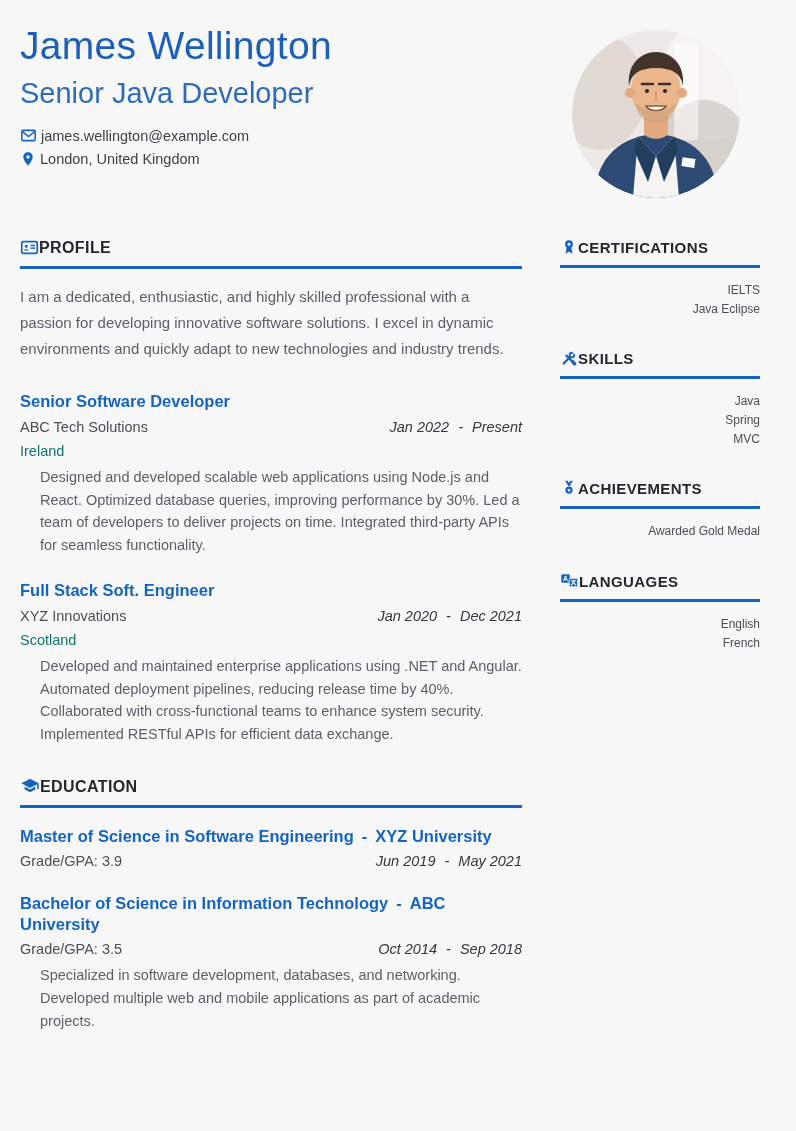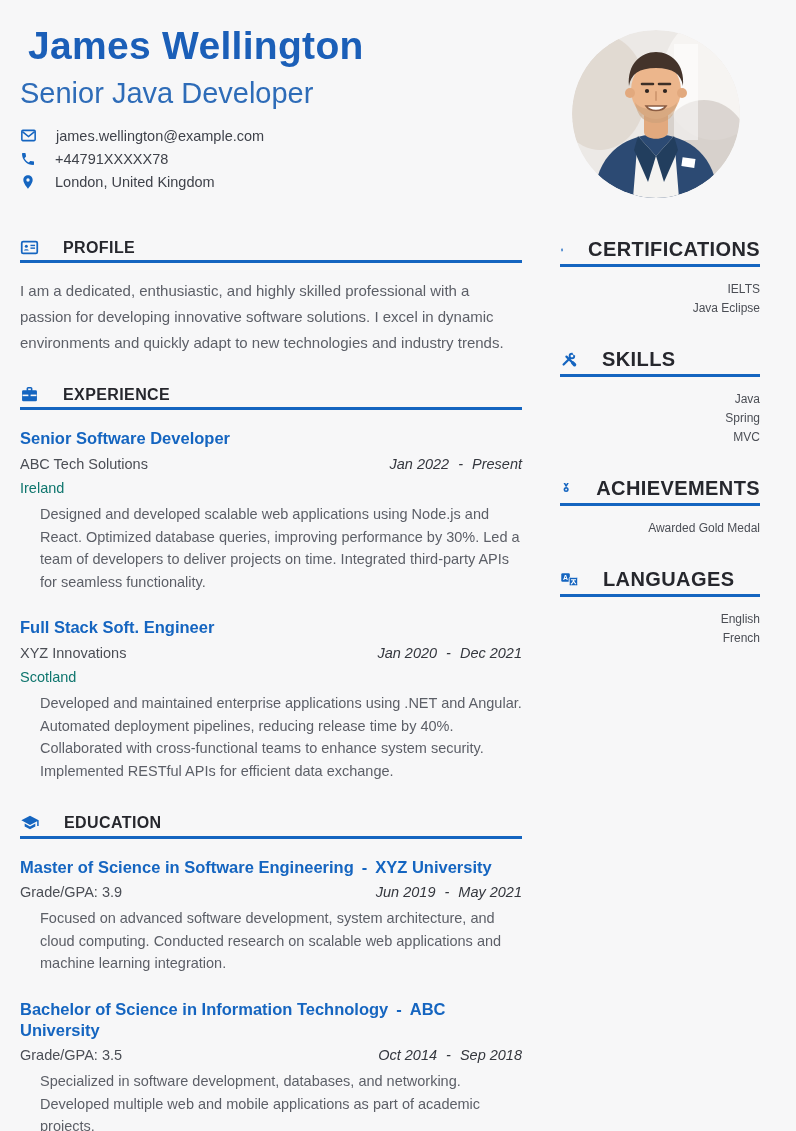--- a/index.html
+++ b/index.html
@@ -7,34 +7,34 @@
   body {
     width: 796px; height: 1131px;
     background: #f7f7f8;
     font-family: "Liberation Sans", sans-serif;
     overflow: hidden;
     position: relative;
   }
   
   .header { display: flex; justify-content: space-between; padding: 20px 56px 0 20px; }
   .h-left { flex: 1; }
-  h1.name { margin: 4px 8px 0; font-size: 39px; font-weight: 700; color: #1b5fb8; letter-spacing: .3px; }
+  h1.name { margin: 4px 0 0; font-size: 39px; font-weight: 400; color: #1b5fb8; letter-spacing: .3px; }
   .job-title { margin-top: 9px; font-size: 29px; font-weight: 400; color: #2e6cb8; }
   .contacts { margin-top: 17px; display: flex; flex-direction: column; gap: 7px; }
-  .contact { display: flex; align-items: flex-end; gap: 19px; font-size: 14.5px; color: #3f424a; }
+  .contact { display: flex; align-items: flex-end; gap: 4px; font-size: 14.5px; color: #3f424a; }
   .contact svg { flex: 0 0 auto; }
   .photo-wrap { width: 168px; height: 168px; border-radius: 50%; overflow: hidden; margin-top: 10px; flex: 0 0 auto; }
   
   .main { display: flex; padding: 0 36px 0 20px; margin-top: 40px; }
   .col-left { width: 502px; }
   .col-right { width: 200px; margin-left: 38px; }
   
-  .sec-head { display: flex; align-items: center; gap: 24px; padding-bottom: 3px; border-bottom: 3px solid #1565c0; }
+  .sec-head { display: flex; align-items: flex-end; gap: 0; padding-bottom: 9px; border-bottom: 3px solid #1565c0; }
   .sec-head h2 { margin: 0; font-size: 16px; font-weight: 800; color: #26272d; letter-spacing: .4px; }
-  .col-right .sec-head h2 { font-size: 20px; }
+  .col-right .sec-head h2 { font-size: 15px; }
   .section { margin-bottom: 30px; }
   
   .profile-text { margin: 15px 0 8px; font-size: 15px; line-height: 1.72; color: #5c5f67; }
   
   .entry { margin-top: 18px; }
   .entry h3 { margin: 0 0 7px; font-size: 16.5px; font-weight: 800; color: #1565c0; line-height: 1.25; }
   .meta-row { display: flex; justify-content: space-between; align-items: baseline; font-size: 14.5px; color: #4b4e55; }
   .dates { font-style: italic; color: #34373e; white-space: nowrap; }
   .dates .dsh { margin: 0 9px; }
   .edu-dash { margin: 0 8px; }
@@ -51,26 +51,20 @@
   <div class="h-left">
     <h1 class="name">James Wellington</h1>
     <div class="job-title">Senior Java Developer</div>
     <div class="contacts">
       <div class="contact">
         <svg width="17" height="17" viewBox="0 0 24 24">
           <rect x="2.6" y="4.8" width="18.8" height="14.4" rx="1.4" fill="none" stroke="#1565c0" stroke-width="2.2"></rect>
           <path d="M3.4 6.4 12 13.4 20.6 6.4" fill="none" stroke="#1565c0" stroke-width="2.2"></path>
         </svg>
         <span>james.wellington@example.com</span>
-      </div>
-      <div class="contact">
-        <svg width="16" height="16" viewBox="0 0 24 24">
-          <path fill="#1565c0" d="M6.62 10.79c1.44 2.83 3.76 5.14 6.59 6.59l2.2-2.2c.27-.27.67-.36 1.02-.24 1.12.37 2.33.57 3.57.57.55 0 1 .45 1 1V20c0 .55-.45 1-1 1-9.39 0-17-7.61-17-17 0-.55.45-1 1-1h3.5c.55 0 1 .45 1 1 0 1.25.2 2.45.57 3.57.11.35.03.74-.25 1.02l-2.2 2.2z"></path>
-        </svg>
-        <span>+44791XXXXX78</span>
       </div>
       <div class="contact">
         <svg width="16" height="16" viewBox="0 0 24 24">
           <path fill="#1565c0" d="M12 2C8.13 2 5 5.13 5 9c0 5.25 7 13 7 13s7-7.75 7-13c0-3.87-3.13-7-7-7zm0 9.5a2.5 2.5 0 1 1 0-5 2.5 2.5 0 0 1 0 5z"></path>
         </svg>
         <span>London, United Kingdom</span>
       </div>
     </div>
   </div>
   <div class="photo-wrap">
@@ -119,29 +113,20 @@
           <path d="M4.9 15.8c.5-2.3 5.7-2.3 6.2 0z" fill="#1565c0"></path>
           <line x1="13.2" y1="9.4" x2="19" y2="9.4" stroke="#1565c0" stroke-width="1.8"></line>
           <line x1="13.2" y1="12.8" x2="19" y2="12.8" stroke="#1565c0" stroke-width="1.8"></line>
         </svg>
         <h2>PROFILE</h2>
       </div>
       <p class="profile-text">I am a dedicated, enthusiastic, and highly skilled professional with a passion for developing innovative software solutions. I excel in dynamic environments and quickly adapt to new technologies and industry trends.</p>
     </div>
 
     <div class="section">
-      <div class="sec-head">
-        <svg width="19" height="19" viewBox="0 0 24 24">
-          <rect x="9.3" y="3.4" width="5.4" height="4.4" rx="1" fill="none" stroke="#1565c0" stroke-width="2"></rect>
-          <rect x="2.6" y="6.6" width="18.8" height="14" rx="1.6" fill="#1565c0"></rect>
-          <rect x="3.2" y="12.1" width="17.6" height="2" fill="#f7f7f8"></rect>
-          <rect x="10.6" y="11" width="2.8" height="4.2" rx="0.6" fill="#1565c0"></rect>
-        </svg>
-        <h2>EXPERIENCE</h2>
-      </div>
 
       <div class="entry">
         <h3>Senior Software Developer</h3>
         <div class="meta-row">
           <span>ABC Tech Solutions</span>
           <span class="dates"><span>Jan 2022</span><span class="dsh">-</span><span>Present</span></span>
         </div>
         <div class="loc">Ireland</div>
         <p class="desc">Designed and developed scalable web applications using Node.js and React. Optimized database queries, improving performance by 30%. Led a team of developers to deliver projects on time. Integrated third-party APIs for seamless functionality.</p>
       </div>
@@ -165,21 +150,20 @@
         </svg>
         <h2>EDUCATION</h2>
       </div>
 
       <div class="entry">
         <h3><span>Master of Science in Software Engineering</span><span class="edu-dash">-</span><span>XYZ University</span></h3>
         <div class="meta-row">
           <span>Grade/GPA: 3.9</span>
           <span class="dates"><span>Jun 2019</span><span class="dsh">-</span><span>May 2021</span></span>
         </div>
-        <p class="desc">Focused on advanced software development, system architecture, and cloud computing. Conducted research on scalable web applications and machine learning integration.</p>
       </div>
 
       <div class="entry" style="margin-top:24px">
         <h3><span>Bachelor of Science in Information Technology</span><span class="edu-dash">-</span><span>ABC University</span></h3>
         <div class="meta-row">
           <span>Grade/GPA: 3.5</span>
           <span class="dates"><span>Oct 2014</span><span class="dsh">-</span><span>Sep 2018</span></span>
         </div>
         <p class="desc">Specialized in software development, databases, and networking. Developed multiple web and mobile applications as part of academic projects.</p>
       </div>

